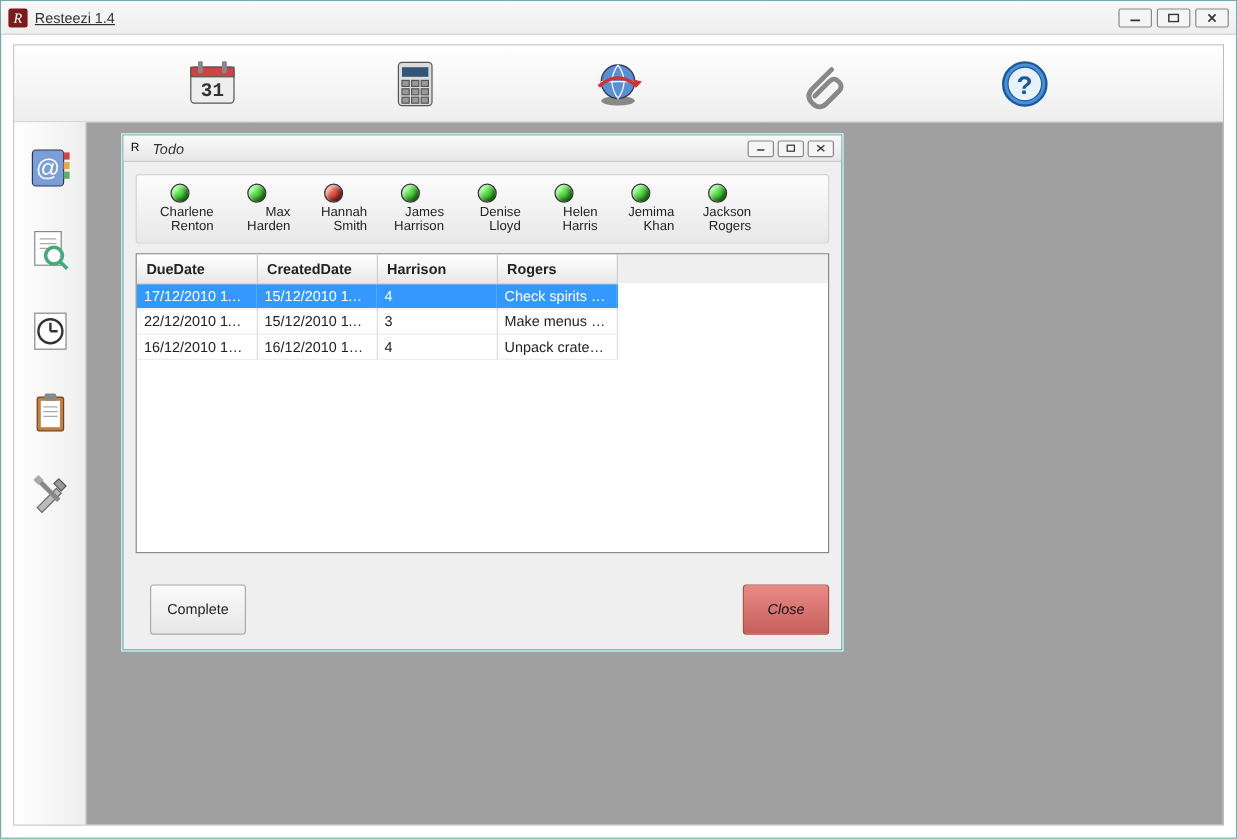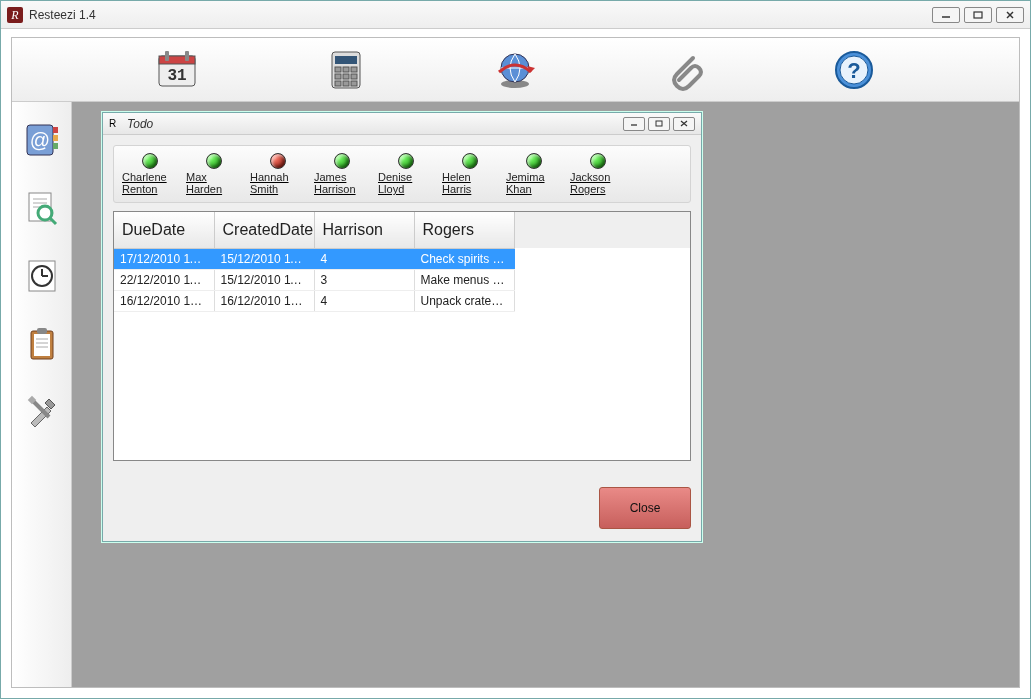--- a/index.html
+++ b/index.html
@@ -1,21 +1,21 @@
 <!DOCTYPE html>
 <html><head>
 <meta charset="utf-8">
 <style>
   * { box-sizing: border-box; }
   body { margin:0; padding:0; font-family: Tahoma, Arial, sans-serif; font-size:12px; background:#fff;}
   
   .app-window { width:1031px; height:699px; border:1px solid #7aa; position:relative; background:#fff;}
   .titlebar { height:28px; display:flex; align-items:center; padding:0 6px; background:linear-gradient(to bottom,#f9f9f9,#eee); border-bottom:1px solid #ccc;}
   .titlebar .logo { width:16px; height:16px; background:#7a1c1c; color:#fff; font-style:italic; font-family:Georgia,serif; font-size:12px; text-align:center; line-height:16px; border-radius:2px; margin-right:6px;}
-  .titlebar .title { flex:1; color:#333;}
+  .titlebar .title { flex:1; color:#333;text-decoration:underline;}
   .win-btns { display:flex; gap:4px; }
   .win-btn { width:28px; height:16px; border:1px solid #888; border-radius:2px; background:#f5f5f5; display:flex; align-items:center; justify-content:center; font-size:10px; cursor:pointer;}
   .app-body { position:absolute; top:28px; left:0; right:0; bottom:0;}
   .inner-frame { position:absolute; top:8px; left:10px; right:10px; bottom:10px; border:1px solid #bdbdbd;}
   
   .main-toolbar { height:64px; background:linear-gradient(to bottom,#fff,#eee); border-bottom:1px solid #ccc; display:flex; align-items:center; justify-content:space-around; padding:0 80px;}
   .tool-ico { width:48px; height:48px; display:flex; align-items:center; justify-content:center; cursor:pointer;font-family:Liberation Mono, monospace;}
   
   .side-toolbar { position:absolute; left:0; top:64px; bottom:0; width:60px; background:linear-gradient(to right,#fff,#eee); border-right:1px solid #ccc; display:flex; flex-direction:column; align-items:center; gap:28px; padding-top:18px;}
   .side-ico { width:40px; height:40px; cursor:pointer; display:flex; align-items:center; justify-content:center;}
@@ -23,39 +23,39 @@
   .workspace { position:absolute; left:60px; top:64px; right:0; bottom:0; background:#a0a0a0;}
   
   .todo-panel { position:absolute; left:30px; top:10px; width:600px; height:430px; background:#efefef; border:1px solid #7aa; box-shadow:0 0 0 1px #cfe;}
   .todo-titlebar { height:22px; background:linear-gradient(to bottom,#fafafa,#e7e7e7); display:flex; align-items:center; padding:0 6px; border-bottom:1px solid #ccc;}
   .todo-titlebar .logo { width:14px; height:14px; font-size:10px; line-height:14px;}
   .todo-titlebar .title { flex:1; color:#333; margin-left:4px;font-style:italic;}
   .mini-win-btns { display:flex; gap:3px;}
   .mini-win-btn { width:22px; height:14px; border:1px solid #888; border-radius:2px; background:#f5f5f5; display:flex; align-items:center; justify-content:center; font-size:9px; cursor:pointer;}
   
   .person-row { margin:10px 10px 8px 10px; height:58px; border:1px solid #d4d4d4; background:linear-gradient(to bottom,#fcfcfc,#e8e8e8); border-radius:3px; display:flex; align-items:center; justify-content:flex-start; gap:8px; padding:0 8px;}
-  .person { width:56px; text-align:left; cursor:pointer;text-decoration:underline;}
+  .person { width:56px; text-align:right; cursor:pointer;}
   .led { width:16px; height:16px; border-radius:50%; margin:0 auto 2px auto; border:1px solid #333; box-shadow:inset 2px 2px 3px rgba(255,255,255,.6), inset -2px -2px 3px rgba(0,0,0,.4);}
   .led-green { background:radial-gradient(circle at 30% 30%,#7aff6a,#0a7a00);}
   .led-red { background:radial-gradient(circle at 30% 30%,#ff7a6a,#7a0a00);}
   .pname { font-size:11px; line-height:12px; color:#222;}
   
   .table-wrap { margin:0 10px; height:250px; background:#fff; border:1px solid #888; overflow:hidden;}
   table { border-collapse:collapse; width:100%; table-layout:fixed;}
-  th { background:linear-gradient(to bottom,#fff,#e8e8e8); border:1px solid #ccc; border-top:none; font-weight:normal; text-align:left; padding:3px 8px; font-size:16px; color:#222; height:36px;}
+  th { background:linear-gradient(to bottom,#fff,#e8e8e8); border:1px solid #ccc; border-top:none; font-weight:bold; text-align:left; padding:3px 8px; font-size:12px; color:#222; height:24px;}
   td { border-right:1px solid #ddd; border-bottom:1px solid #eee; padding:2px 6px; font-size:12px; color:#222; height:21px; white-space:nowrap; overflow:hidden; text-overflow:ellipsis;}
   th:first-child, td:first-child { border-left:none;}
   tr.selected td { background:#3399ff; color:#fff; border-right-color:#3399ff;}
   
   .btn-row { position:absolute; left:10px; right:10px; bottom:10px; height:46px; display:flex; align-items:center;}
   .btn { height:42px; border:1px solid #aaa; border-radius:3px; background:linear-gradient(to bottom,#fbfbfb,#e6e6e6); display:flex; align-items:center; justify-content:center; cursor:pointer; font-size:12px; color:#222; padding:0 10px;}
   .btn-primary { border:1px solid #6fb2e6; box-shadow:0 0 0 1px #b8dcf6 inset;}
   .btn-new { width:70px;}
   .btn-complete { width:80px; margin-left:12px;}
-  .btn-close { width:92px; margin-left:auto; background:linear-gradient(to bottom,#e98a87,#c75f5c); border-color:#a54; color:#111;}
+  .btn-close { width:72px; margin-left:auto; background:linear-gradient(to bottom,#e98a87,#c75f5c); border-color:#a54; color:#111;font-style:italic;}
 </style>
 </head>
 <body>
 
 <div class="app-window">
 
   <div class="titlebar">
     <div class="logo">R</div>
     <div class="title">Resteezi 1.4</div>
     <div class="win-btns">
@@ -276,19 +276,20 @@
                     <td>16/12/2010 16:2...</td>
                     <td>16/12/2010 16:2...</td>
                     <td>4</td>
                     <td>Unpack crates in...</td>
                   </tr>
                 </tbody>
             </table>
           </div>
 
           <div class="btn-row">
+            <div class="btn btn-complete">Complete</div>
             <div class="btn btn-close">Close</div>
           </div>
         </div>
       </div>
     </div>
   </div>
 </div>
 
 </body></html>

